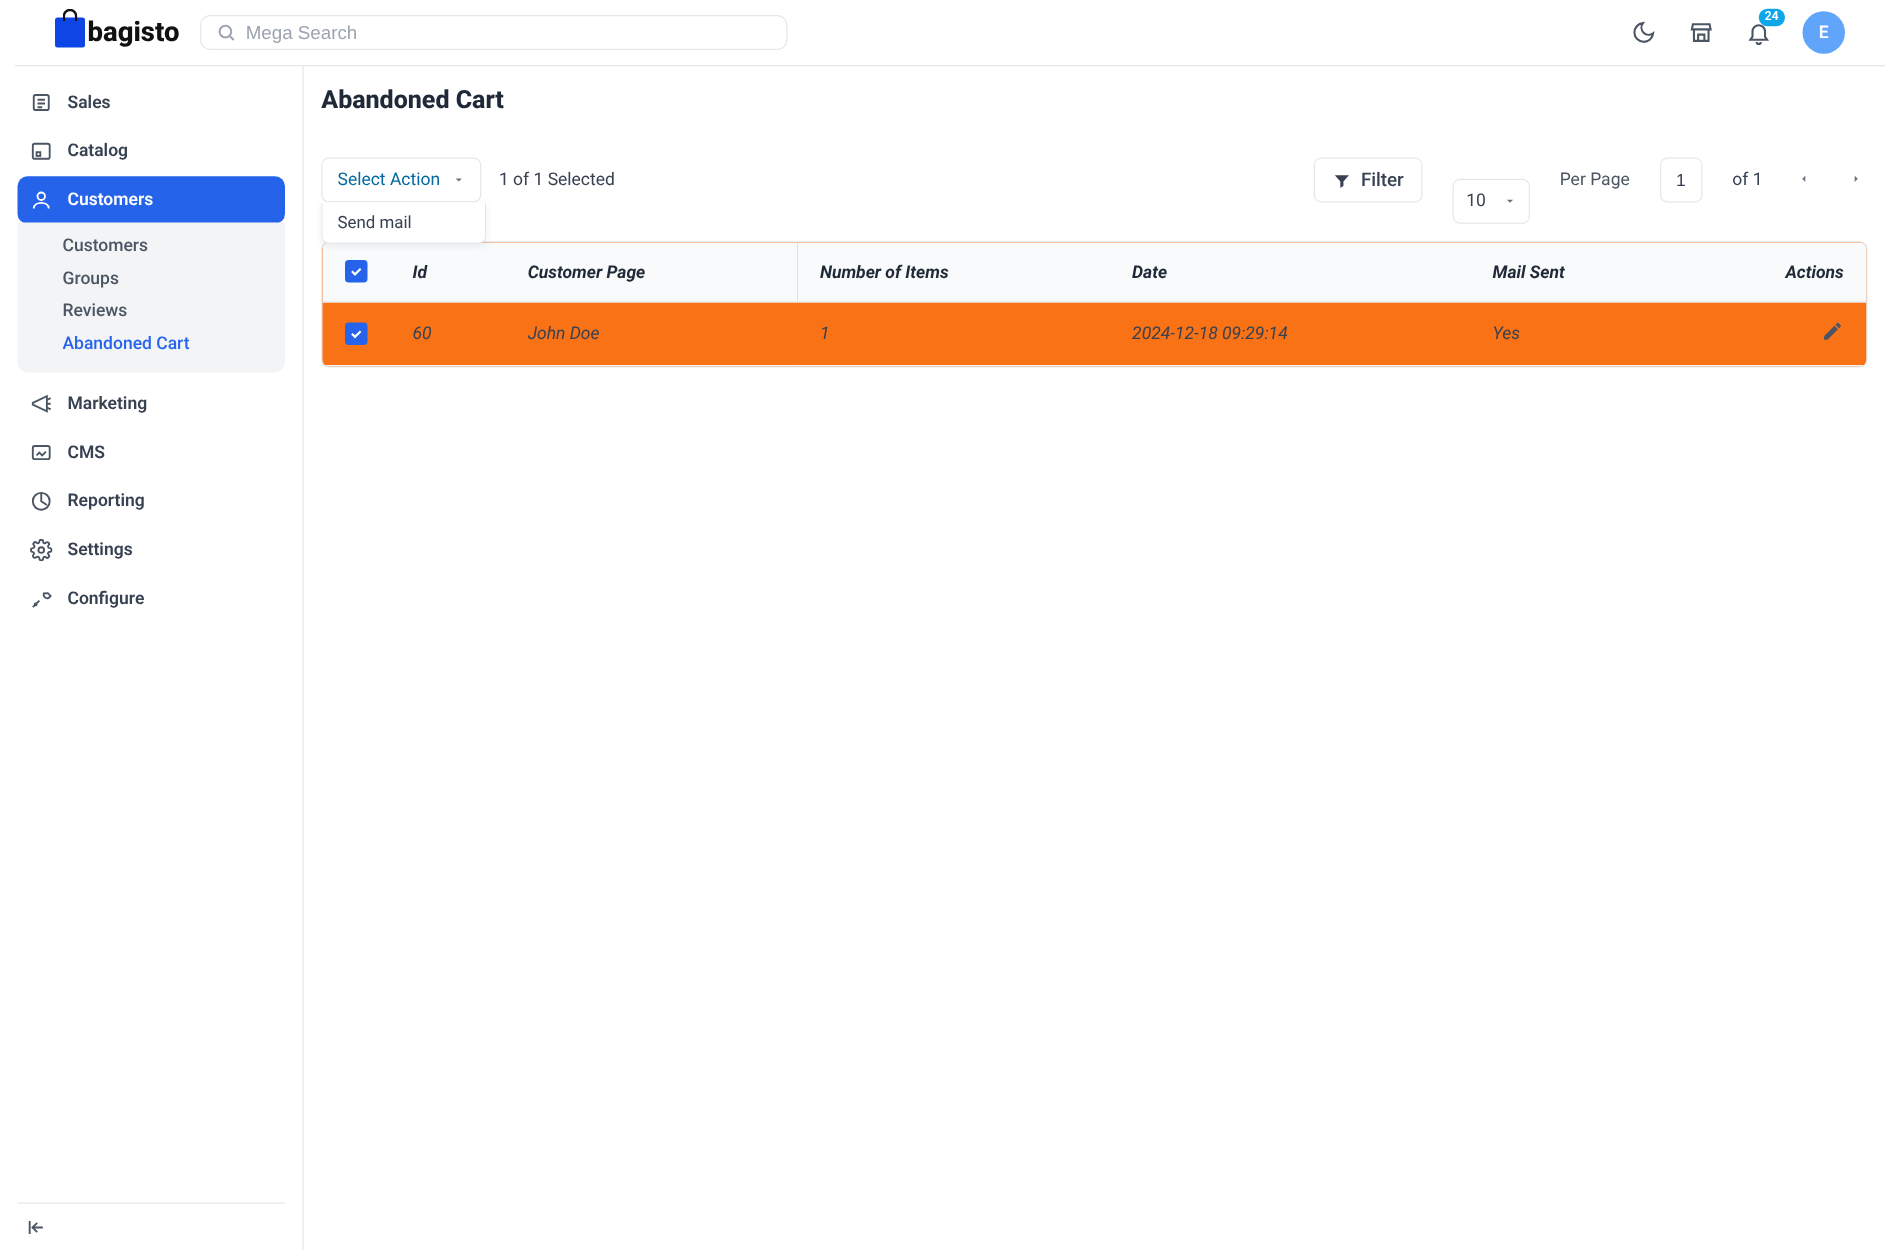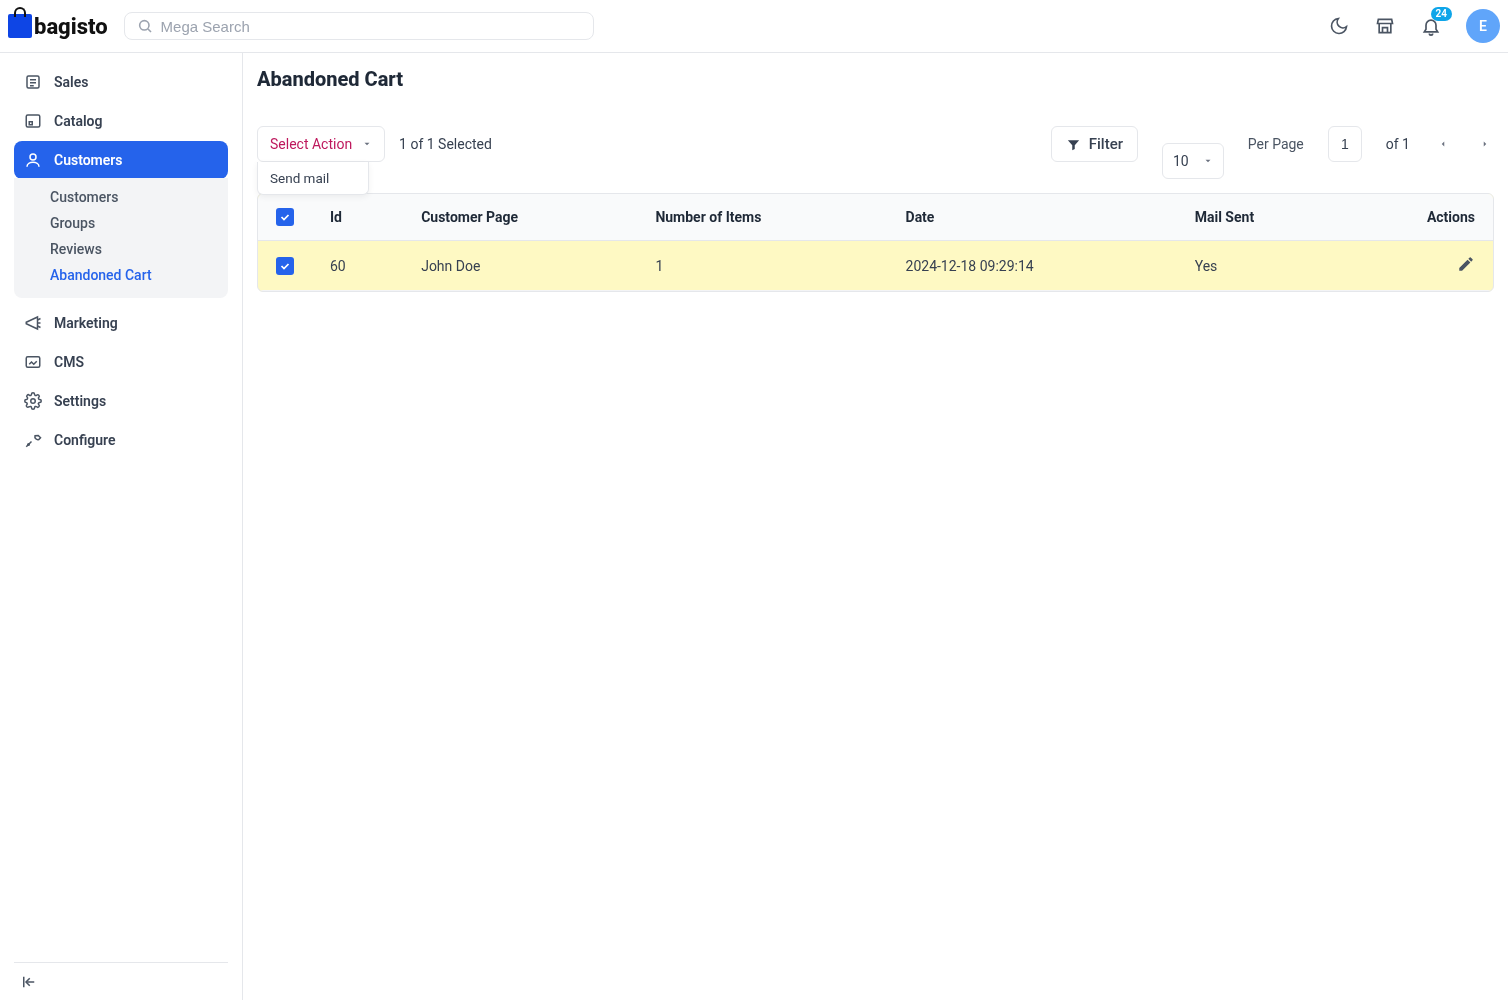--- a/index.html
+++ b/index.html
@@ -1,17 +1,17 @@
 <!DOCTYPE html>
 <html><head>
 <meta charset="utf-8">
 <style>
 * { box-sizing: border-box; margin: 0; padding: 0; }
 body { font-family: -apple-system, BlinkMacSystemFont, "Segoe UI", Roboto, sans-serif; color:#27272a; background:#fff; font-size:14px; }
-.topbar { height:53px; border-bottom:1px solid #e5e7eb; display:flex; align-items:center; padding:0 8px; gap:16px; }
+.topbar { height:53px; border-bottom:1px solid #e5e7eb; display:flex; align-items:center; padding:0 32px; gap:16px;margin-left:12px; }
 .logo { display:flex; align-items:center; gap:2px; font-weight:800; font-size:22px; color:#111; }
 .logo-bag { width:24px; height:24px; background:#0e45e5; border-radius:2px; position:relative; }
 .logo-bag:before { content:""; position:absolute; top:-7px; left:6px; width:8px; height:8px; border:2.4px solid #111; border-bottom:none; border-radius:8px 8px 0 0; }
 .search-box { flex:0 0 470px; height:28px; border:1px solid #e5e7eb; border-radius:8px; display:flex; align-items:center; padding:0 12px; gap:8px; color:#9ca3af; }
 .search-box input { border:none; outline:none; flex:1; font-size:15px; color:#374151; background:transparent;}
 .search-box input::placeholder{color:#9ca3af;}
 .topbar-spacer { flex:1; }
 .topbar-icons { display:flex; align-items:center; gap:24px; }
 .icon-btn { width:22px; height:22px; display:flex; align-items:center; justify-content:center; color:#4b5563; position:relative; cursor:pointer;}
 .badge { position:absolute; top:-8px; right:-10px; background:#0ea5e9; color:#fff; font-size:10px; font-weight:600; border-radius:10px; padding:1px 5px; line-height:12px;}
@@ -25,34 +25,34 @@
 .subnav { background:#f3f4f6; border-radius:0 0 8px 8px; padding:6px 0 10px 0; margin-top:-2px; margin-bottom:6px;}
 .subnav .sub { padding:5px 10px 5px 36px; font-size:14px; color:#4b5563; cursor:pointer; font-weight:500;}
 .subnav .sub.active { color:#2563eb; }
 .sidebar-footer { margin-top:auto; border-top:1px solid #e5e7eb; height:38px; display:flex; align-items:center; padding-left:6px;}
 
 .content { flex:1; padding:14px 14px 0 14px; overflow:auto; }
 .page-title { font-size:20px; font-weight:800; color:#1f2937; margin-bottom:18px;}
 
 .toolbar { display:flex; align-items:center; gap:14px; margin-bottom:14px;}
 .select-action { position:relative; }
-.select-action-btn { border:1px solid #e5e7eb; border-radius:6px; height:36px; padding:0 12px; display:flex; align-items:center; gap:10px; background:#fff; color:#be185d; font-size:14px; cursor:pointer;}
-.dropdown { position:absolute; top:36px; left:0; width:112px; background:#fff; border:1px solid #e5e7eb; border-radius:0 0 6px 6px; box-shadow:0 2px 6px rgba(0,0,0,.06); z-index:5; border-top:none;}
+.select-action-btn { border:1px solid #e5e7eb; border-radius:6px; height:36px; padding:0 12px; display:flex; align-items:center; gap:10px; background:#fff; color:#0369a1; font-size:14px; cursor:pointer;}
+.dropdown { position:absolute; top:36px; left:0; width:132px; background:#fff; border:1px solid #e5e7eb; border-radius:0 0 6px 6px; box-shadow:0 2px 6px rgba(0,0,0,.06); z-index:5; border-top:none;}
 .dropdown-item { padding:8px 12px; font-size:13.5px; color:#374151; cursor:pointer;}
 .selection-text { color:#374151; font-size:14px;}
 
 .toolbar-right { margin-left:auto; display:flex; align-items:center; gap:24px;}
 .filter-btn { border:1px solid #e5e7eb; border-radius:6px; height:36px; padding:0 14px; display:flex; align-items:center; gap:8px; color:#374151; font-size:15px; font-weight:500; cursor:pointer; background:#fff;}
 .perpage-select { border:1px solid #e5e7eb; border-radius:6px; height:36px; padding:0 10px; display:flex; align-items:center; gap:14px; color:#374151; cursor:pointer; background:#fff;margin-top:34px;}
 .perpage-label { color:#4b5563; font-size:14px;}
 .page-input { border:1px solid #e5e7eb; border-radius:6px; height:36px; width:34px; text-align:center; font-size:14px; color:#374151; background:#fff;}
 .of-pages { color:#374151; font-size:14px;}
 .pager-btn { color:#6b7280; cursor:pointer; padding:4px;}
 
-.table-wrap{border:1px solid #e5e7eb; border-radius:6px; background:#fef9c3; overflow:hidden;}
+.table-wrap{border:1px solid #e5e7eb; border-radius:6px; background:#f97316; overflow:hidden;font-style:italic;}
 table { width:100%; border-collapse:collapse;}
 thead th { background:#f9fafb; text-align:left; font-weight:700; font-size:14px; color:#1f2937; padding:14px 18px; border-bottom:1px solid #e5e7eb;}
 thead th:last-child{text-align:right;}
 tbody td { padding:14px 18px; font-size:14px; color:#374151; border-bottom:1px solid #f3f4f6;}
 tbody td:last-child{text-align:right;}
 .checkbox { width:18px; height:18px; background:#2563eb; border-radius:3px; display:inline-flex; align-items:center; justify-content:center; color:#fff; cursor:pointer;}
 .edit-btn{color:#4b5563; cursor:pointer;}
 .chev{display:inline-block;}
 </style>
 </head>
@@ -137,20 +137,27 @@
           <line x1="18" y1="16" x2="22" y2="18"></line>
         </svg>
       <span>Marketing</span>
     </div>
     <div class="nav-item">
       <svg width="18" height="18" viewBox="0 0 24 24" fill="none" stroke="#4b5563" stroke-width="2">
           <rect x="3" y="5" width="18" height="14" rx="2"></rect>
           <polyline points="7 15 10 12 13 15 17 11"></polyline>
         </svg>
       <span>CMS</span>
+    </div>
+    <div class="nav-item">
+      <svg width="18" height="18" viewBox="0 0 24 24" fill="none" stroke="#4b5563" stroke-width="2">
+          <circle cx="12" cy="12" r="9"></circle>
+          <path d="M12 3v9l6 4"></path>
+        </svg>
+      <span>Reporting</span>
     </div>
     <div class="nav-item">
       <svg width="18" height="18" viewBox="0 0 24 24" fill="none" stroke="#4b5563" stroke-width="2">
           <circle cx="12" cy="12" r="3"></circle>
           <path d="M19.4 15a1.7 1.7 0 0 0 .34 1.87l.06.06a2 2 0 1 1-2.83 2.83l-.06-.06a1.7 1.7 0 0 0-1.87-.34 1.7 1.7 0 0 0-1 1.56V21a2 2 0 1 1-4 0v-.09a1.7 1.7 0 0 0-1-1.56 1.7 1.7 0 0 0-1.87.34l-.6.06a2 2 0 1 1-2.83-2.83l.06-.06a1.7 1.7 0 0 0 .34-1.87 1.7 1.7 0 0 0-1.56-1H3a2 2 0 1 1 0-4h.09a1.7 1.7 0 0 0 1.56-1 1.7 1.7 0 0 0-.34-1.87l-.06-.06a2 2 0 1 1 2.83-2.83l.06.06a1.7 1.7 0 0 0 1.87.34H9a1.7 1.7 0 0 0 1-1.56V3a2 2 0 1 1 4 0v.09a1.7 1.7 0 0 0 1 1.56 1.7 1.7 0 0 0 1.87-.34l.06-.06a2 2 0 1 1 2.83 2.83l-.06.06a1.7 1.7 0 0 0-.34 1.87V9a1.7 1.7 0 0 0 1.56 1H21a2 2 0 1 1 0 4h-.09a1.7 1.7 0 0 0-1.56 1z"></path>
         </svg>
       <span>Settings</span>
     </div>
     <div class="nav-item">
       <svg width="18" height="18" viewBox="0 0 24 24" fill="none" stroke="#4b5563" stroke-width="2">

